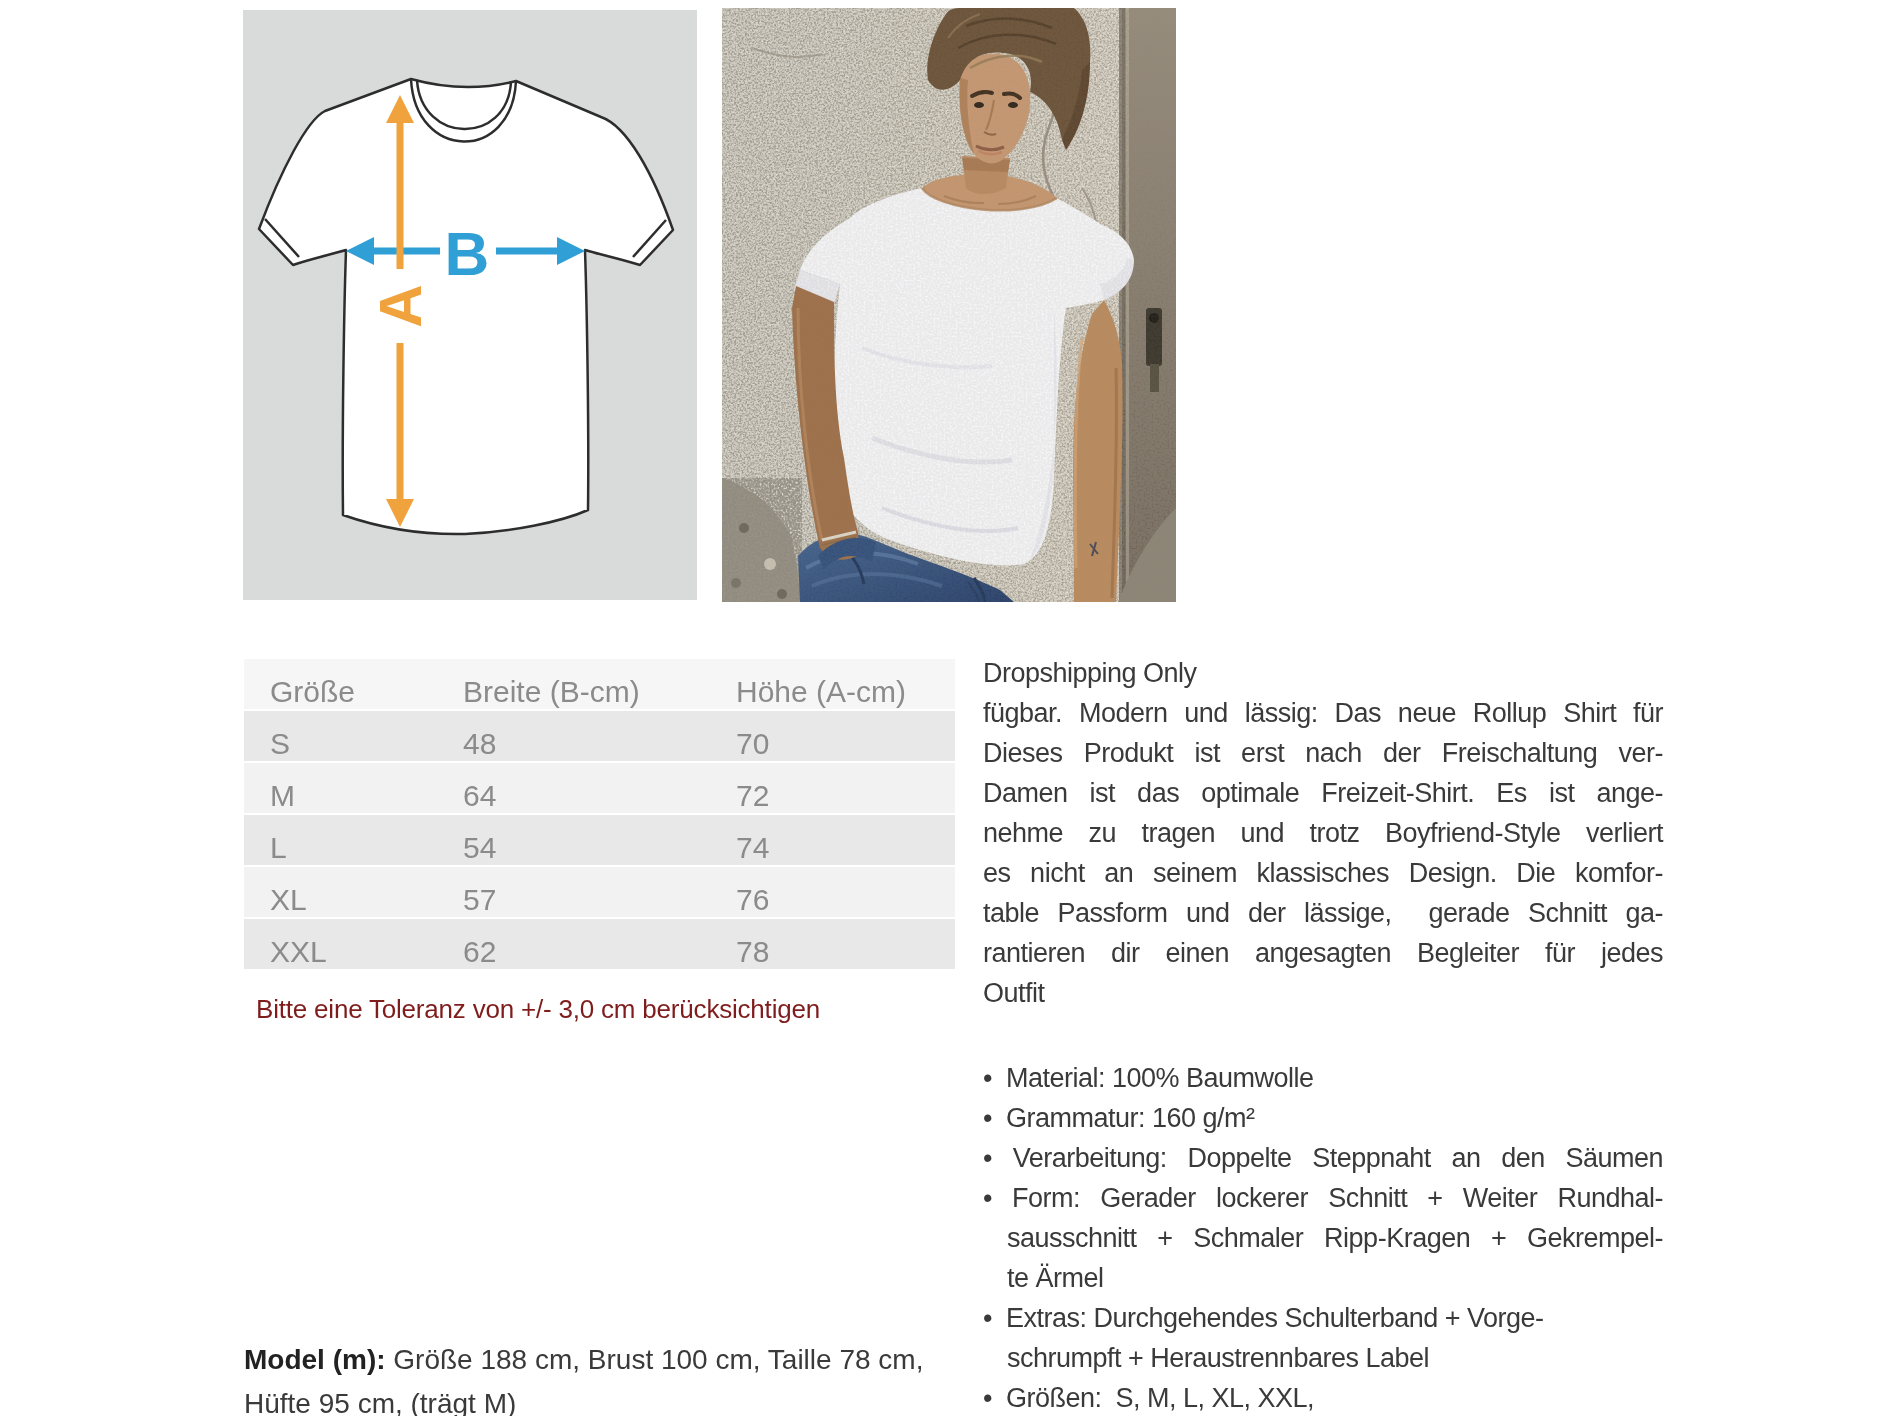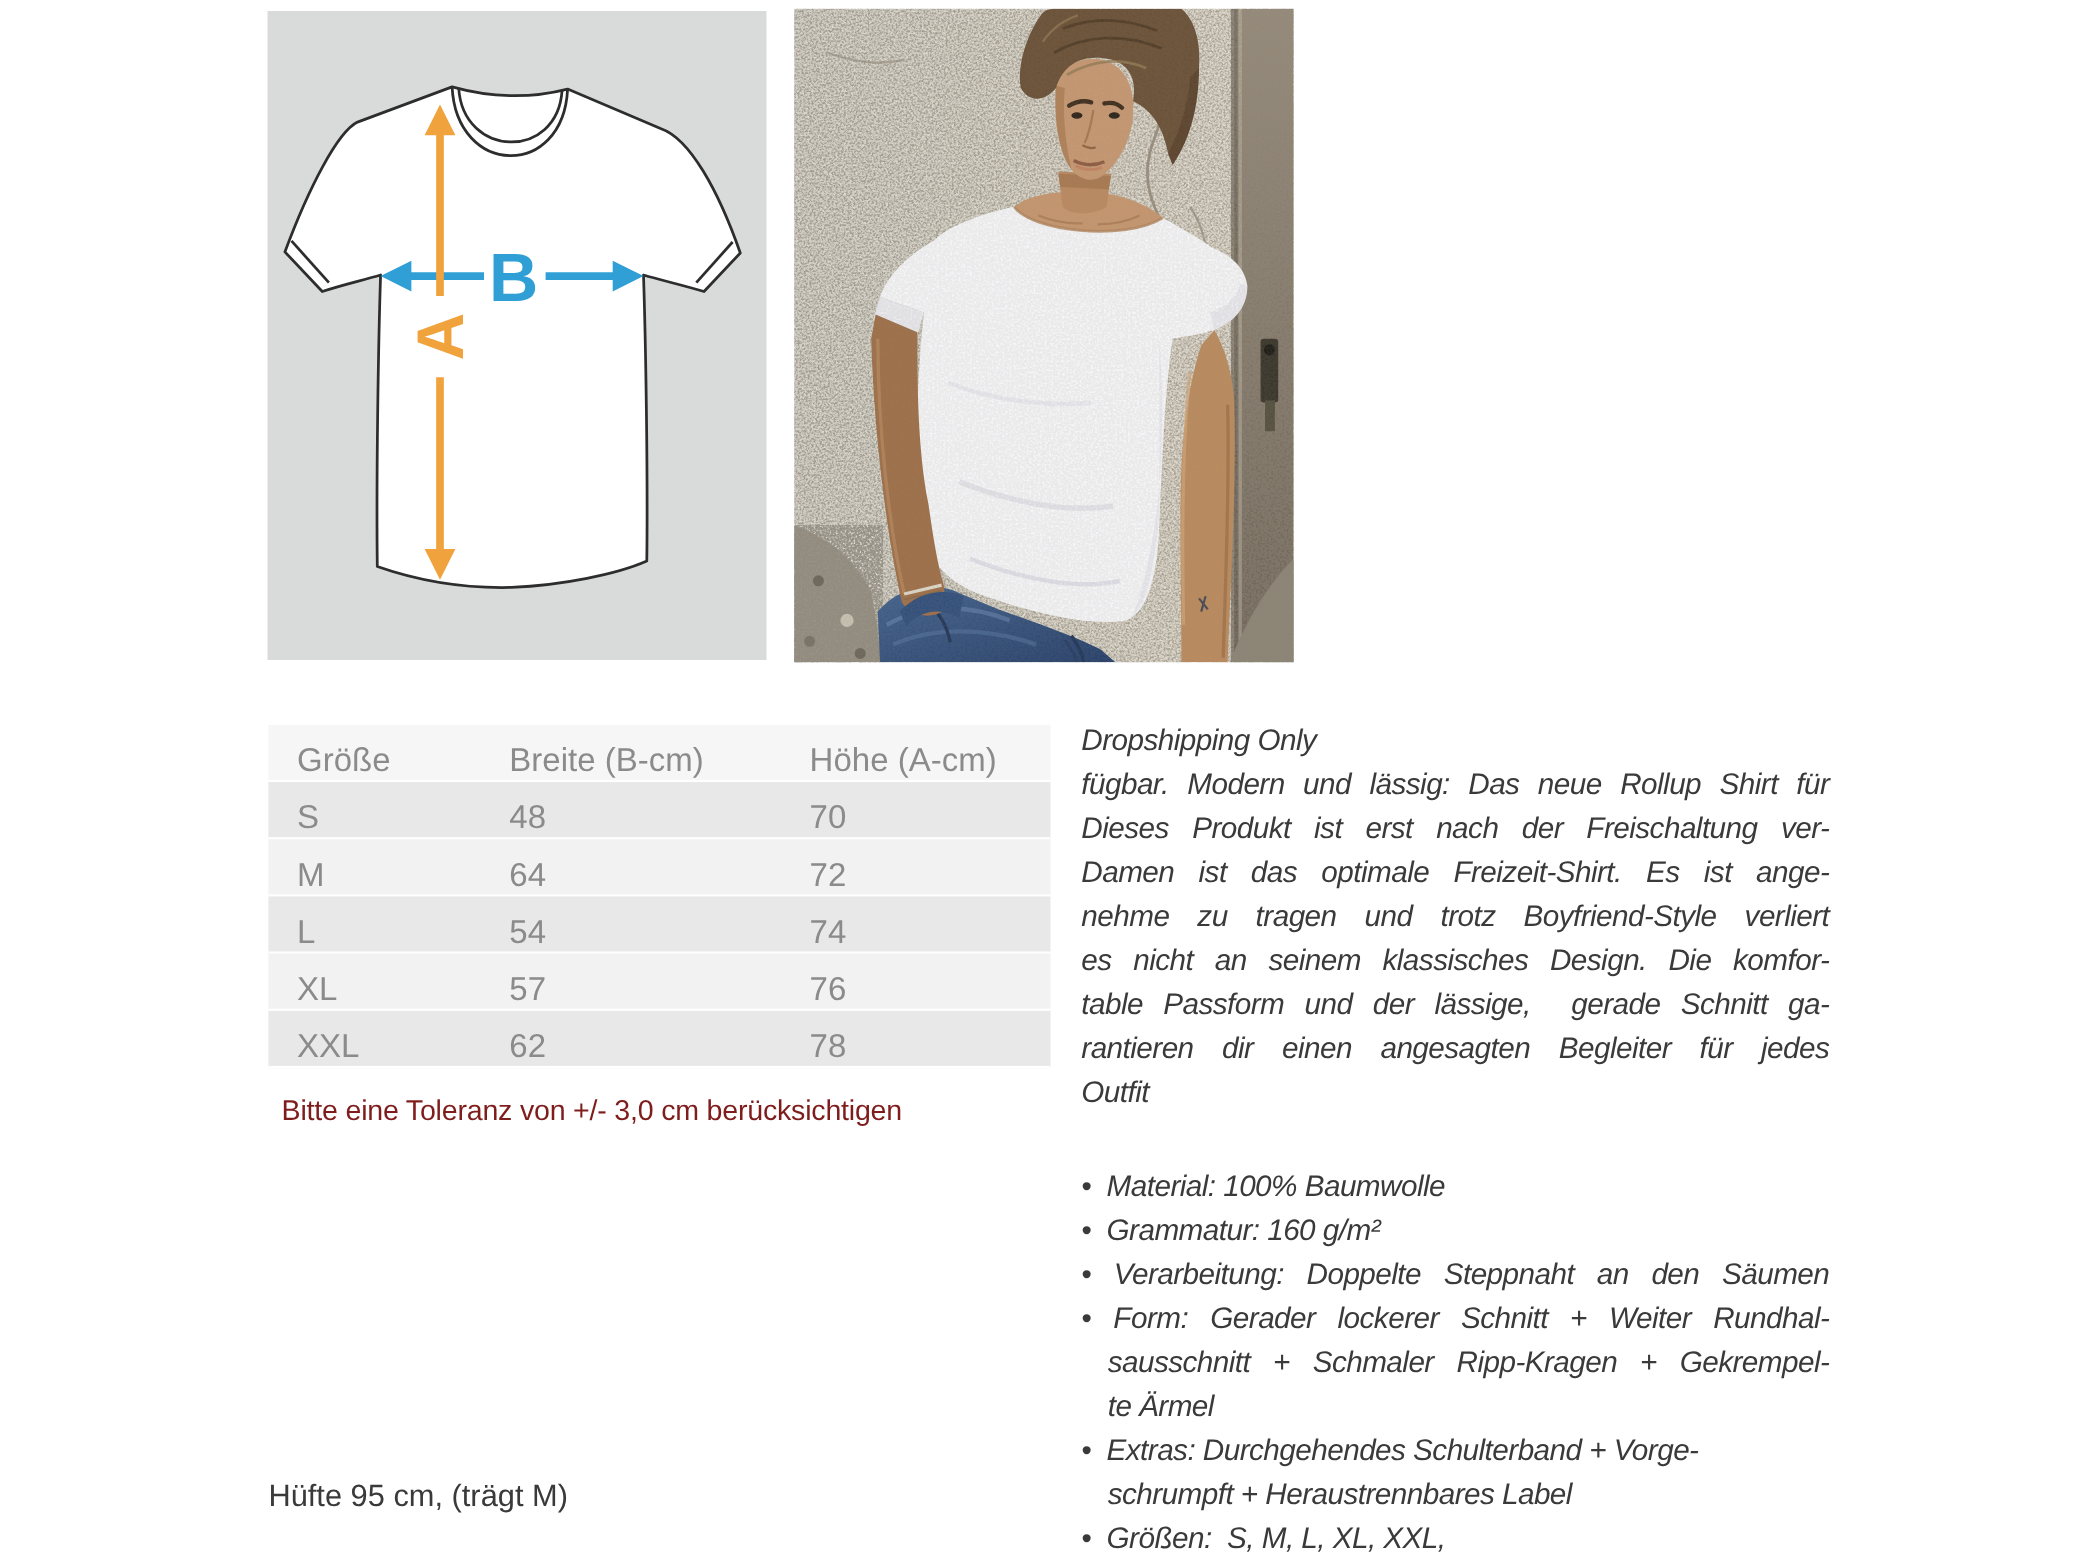--- a/index.html
+++ b/index.html
@@ -23,21 +23,21 @@
   .t-cell.c3{flex:1;}
 
   
   .tolerance-note{left:244px;top:994px;width:740px;font-size:26px;letter-spacing:-0.2px;color:#7f1d1d;margin-left:12px;}
   .model-note{left:244px;top:1338px;width:740px;font-size:28px;line-height:44px;color:#3a3a3a;}
   .model-note .b{font-weight:bold;color:#222;}
 
   .rc{width:680px;font-size:27px;line-height:40px;letter-spacing:-0.5px;color:#3a3a3a;}
   .description{left:983px;top:653px;}
   .features{left:983px;top:1058px;}
-  .rc-line{white-space:pre-wrap;font-style:italic;}
+  .rc-line{white-space:pre-wrap;}
   .rc-line.fill{text-align:justify;text-align-last:justify;}
   .rc-line.indent{padding-left:24px;box-sizing:border-box;}
 </style>
 </head>
 <body>
 
 <div class="page">
 
   <div class="abs diagram-box">
     <svg width="454" height="590" viewBox="0 0 454 590">
@@ -251,20 +251,21 @@
       <div class="t-row odd">
         <div class="t-cell c1">XXL</div>
         <div class="t-cell c2">62</div>
         <div class="t-cell c3">78</div>
       </div>
     </div>
 
   <div class="abs tolerance-note">Bitte eine Toleranz von +/- 3,0 cm berücksichtigen</div>
 
   <div class="abs model-note">
+    <div><span class="b">Model (m):</span><span> Größe 188 cm, Brust 100 cm, Taille 78 cm,</span></div>
     <div>Hüfte 95 cm, (trägt M)</div>
   </div>
 
   <div class="abs rc description">
       <div class="rc-line">Dropshipping Only</div>
       <div class="rc-line fill">fügbar. Modern und lässig: Das neue Rollup Shirt für</div>
       <div class="rc-line fill">Dieses Produkt ist erst nach der Freischaltung ver-</div>
       <div class="rc-line fill">Damen ist das optimale Freizeit-Shirt. Es ist ange-</div>
       <div class="rc-line fill">nehme zu tragen und trotz Boyfriend-Style verliert</div>
       <div class="rc-line fill">es nicht an seinem klassisches Design. Die komfor-</div>

